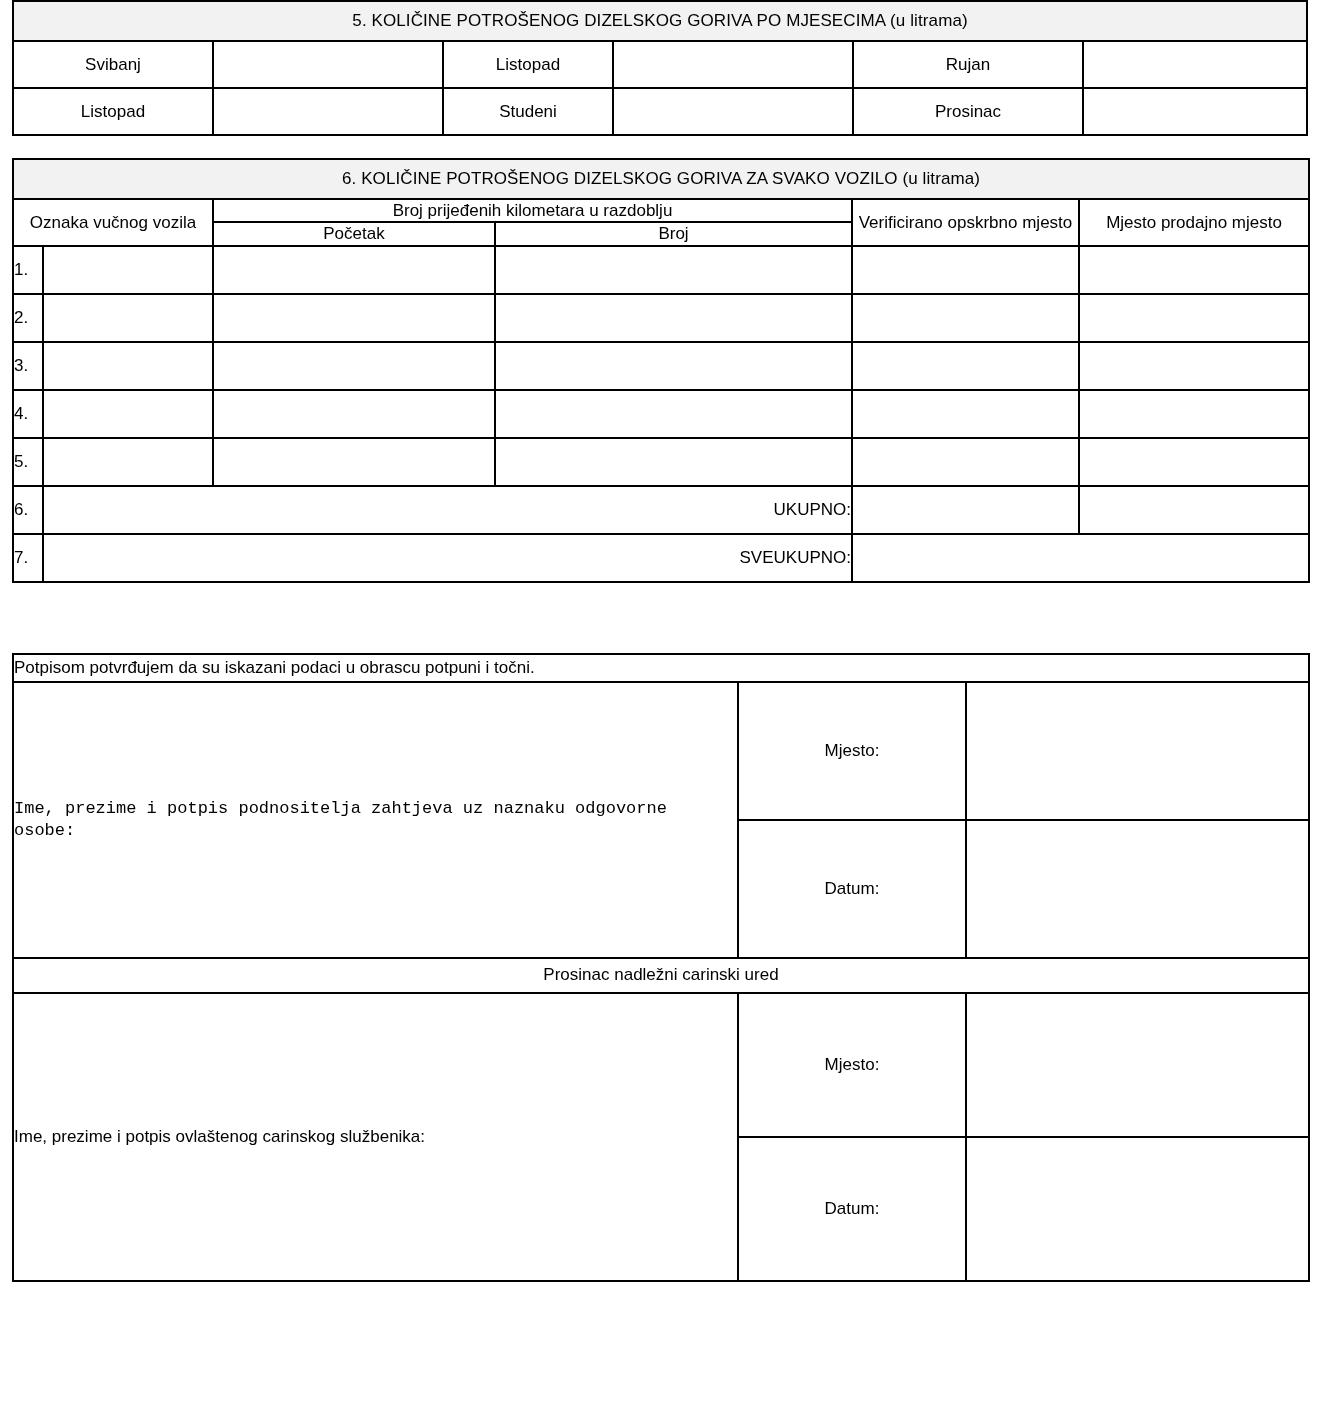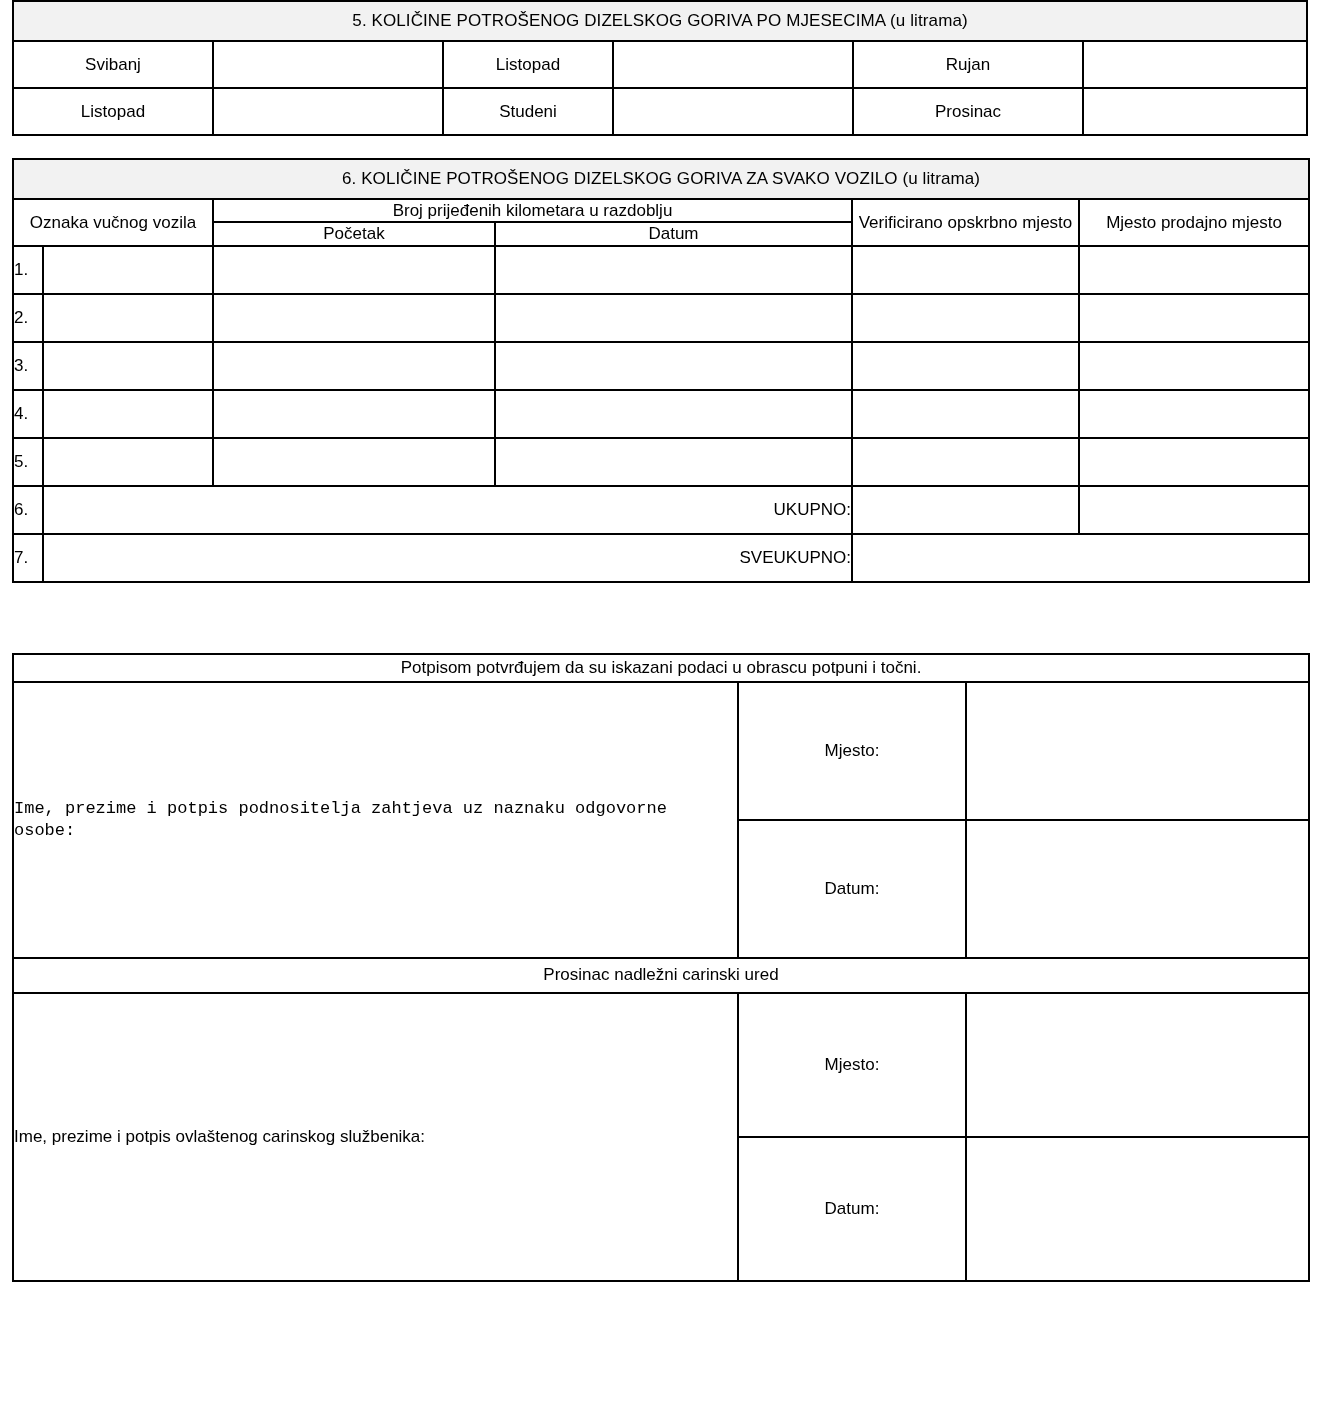--- a/index.html
+++ b/index.html
@@ -72,21 +72,21 @@
   .tot-label {
     text-align: right;
     padding-right: 8px;
     height: 44px;
   }
 
   
   .sig-top {
     padding: 5px 6px 6px 8px;
     height: 26px;
-    text-align: center;
+    text-align: left;
   }
   .sig-name {
     vertical-align: top;
     padding: 14px 6px 0 8px;
     height: 250px;
     text-align: left;
     font-family: Liberation Mono, monospace;
   }
   .sig-field {
     text-align: center;
@@ -170,21 +170,21 @@
       </tr>
 
       <tr>
         <td class="hdr-center" colspan="2" rowspan="2">Oznaka vučnog vozila</td>
         <td class="hdr-center" colspan="2">Broj prijeđenih kilometara u razdoblju</td>
         <td class="hdr-center" rowspan="2">Verificirano opskrbno mjesto</td>
         <td class="hdr-center" rowspan="2">Mjesto prodajno mjesto</td>
       </tr>
       <tr>
         <td class="hdr-center">Početak</td>
-        <td class="hdr-center">Datum</td>
+        <td class="hdr-center">Broj</td>
       </tr>
 
       <tr>
         <td class="num-cell">1.</td>
         <td></td>
         <td></td>
         <td></td>
         <td></td>
         <td></td>
       </tr>

